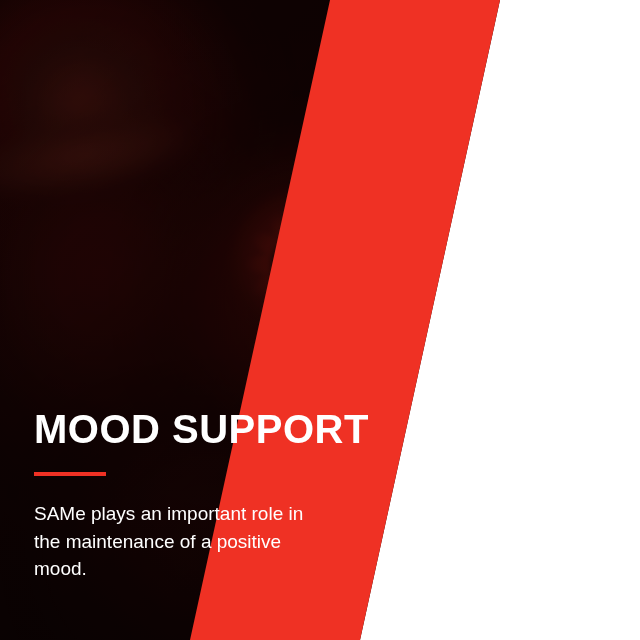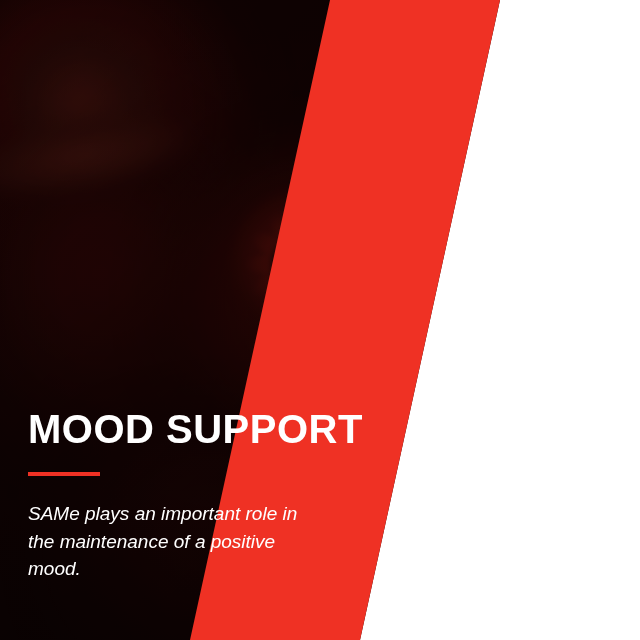--- a/index.html
+++ b/index.html
@@ -135,21 +135,21 @@
     position: absolute;
     inset: 0;
     background: linear-gradient(135deg, rgba(140,18,12,.35) 0%, rgba(45,7,6,.55) 100%);
     clip-path: polygon(0 0, 330px 0, 190px 640px, 0 640px);
     mix-blend-mode: multiply;
   }
 
   
   .text-block {
     position: absolute;
-    left: 28px;
+    left: 34px;
     top: 408px;
     width: 380px;
     z-index: 10;
   }
   .headline {
     color: #ffffff;
     font-size: 40px;
     font-weight: bold;
     letter-spacing: 0.5px;
     line-height: 1.05;
@@ -161,21 +161,20 @@
     height: 4px;
     background: #ef3124;
     margin: 22px 0 24px 0;
   }
   .body-copy {
     color: #ffffff;
     font-size: 19px;
     line-height: 1.45;
     margin: 0;
     max-width: 300px;
-    font-style: italic;
   }
 </style>
 </head>
 <body>
 
 <div id="stage">
 
   <div class="photo-layer">
     <div class="blob b7"></div>
     <div class="blob b1"></div>

